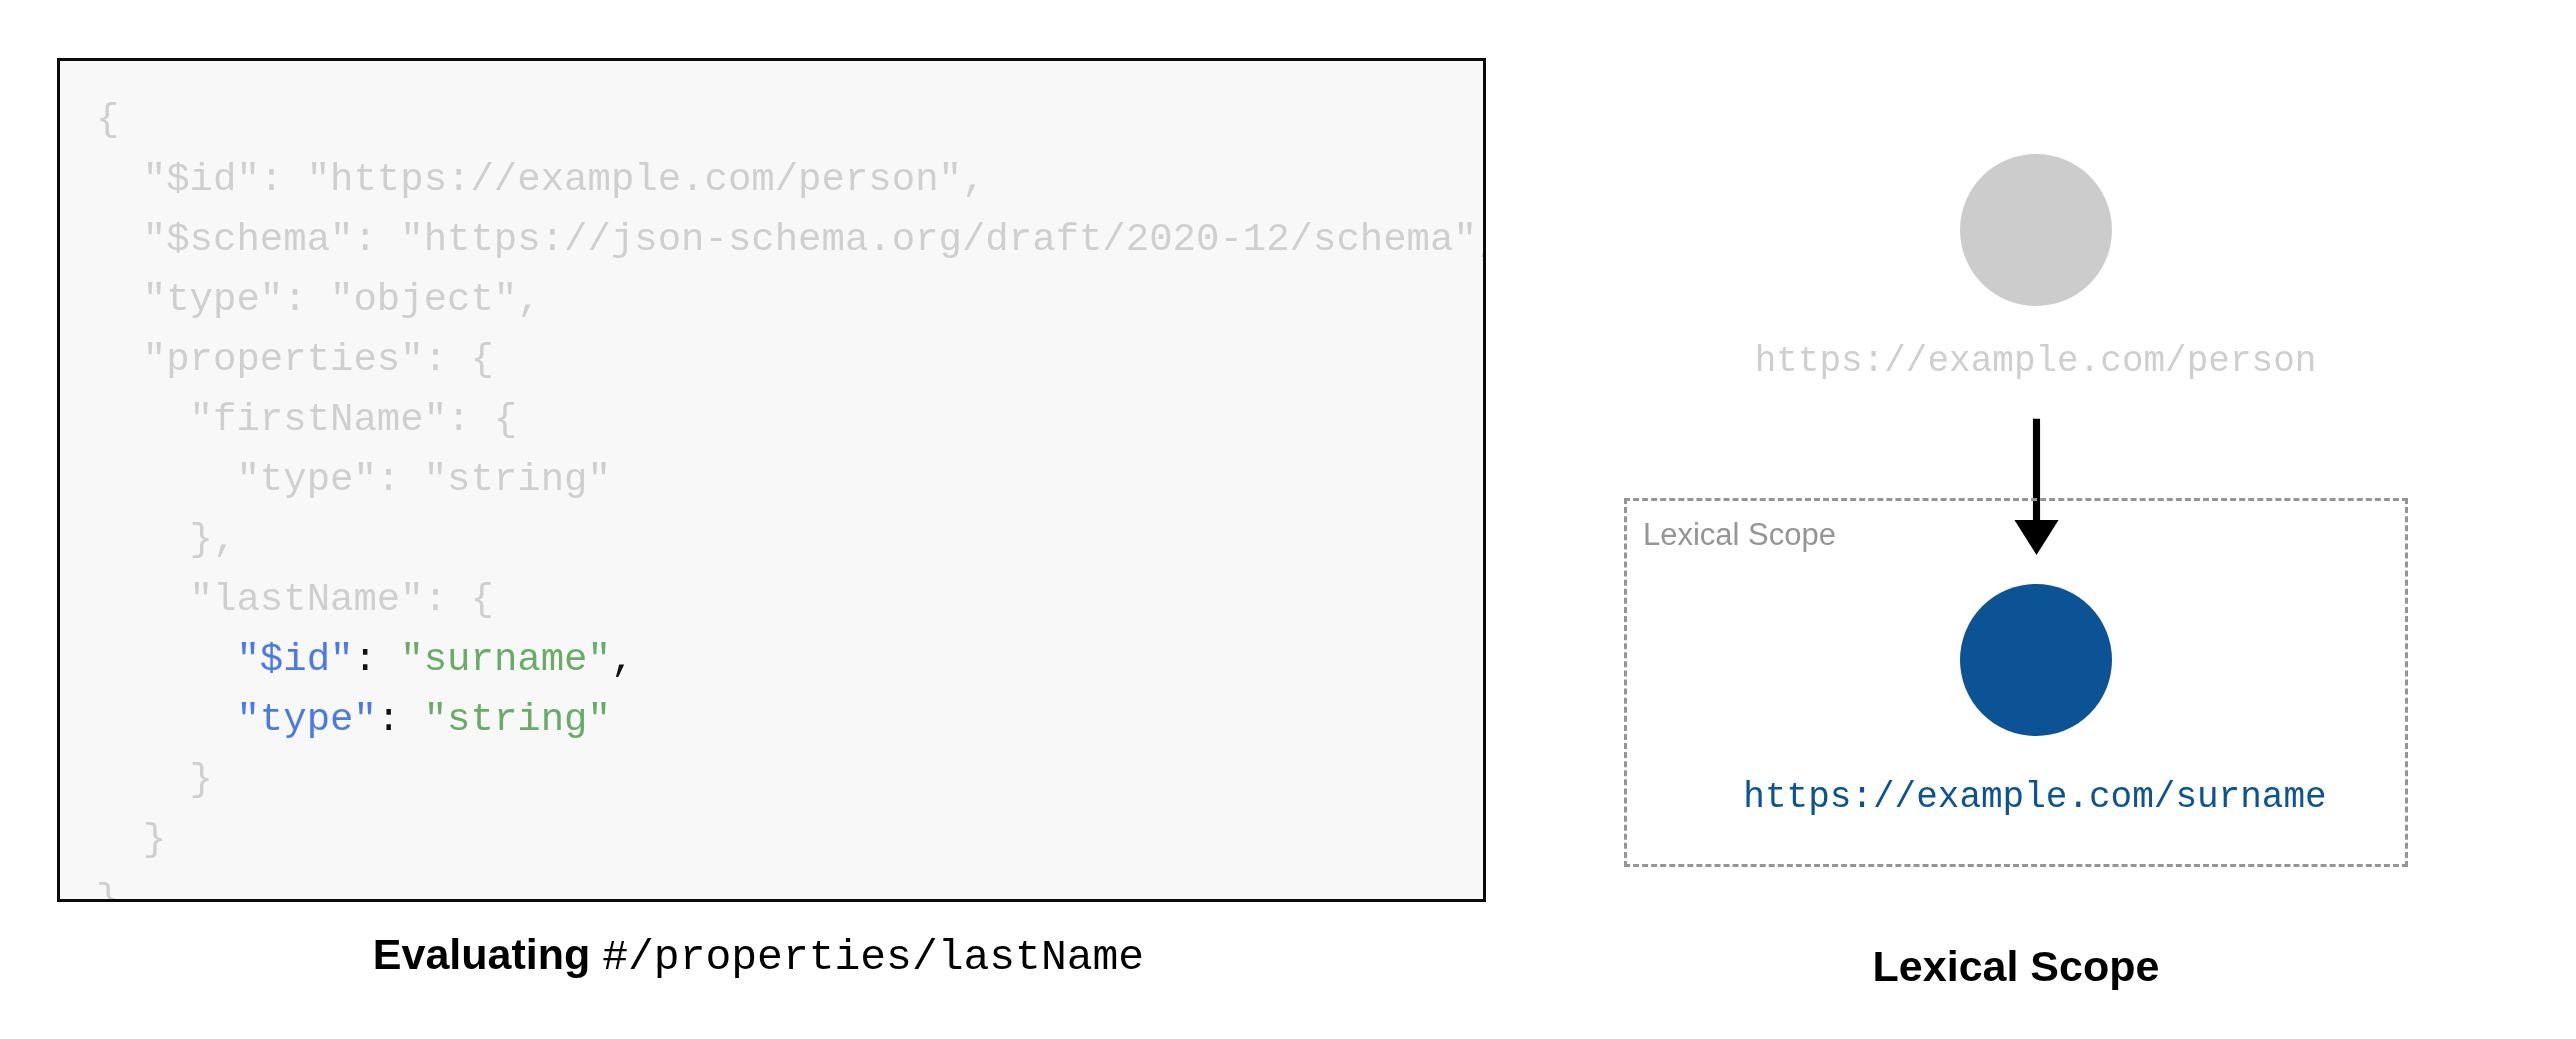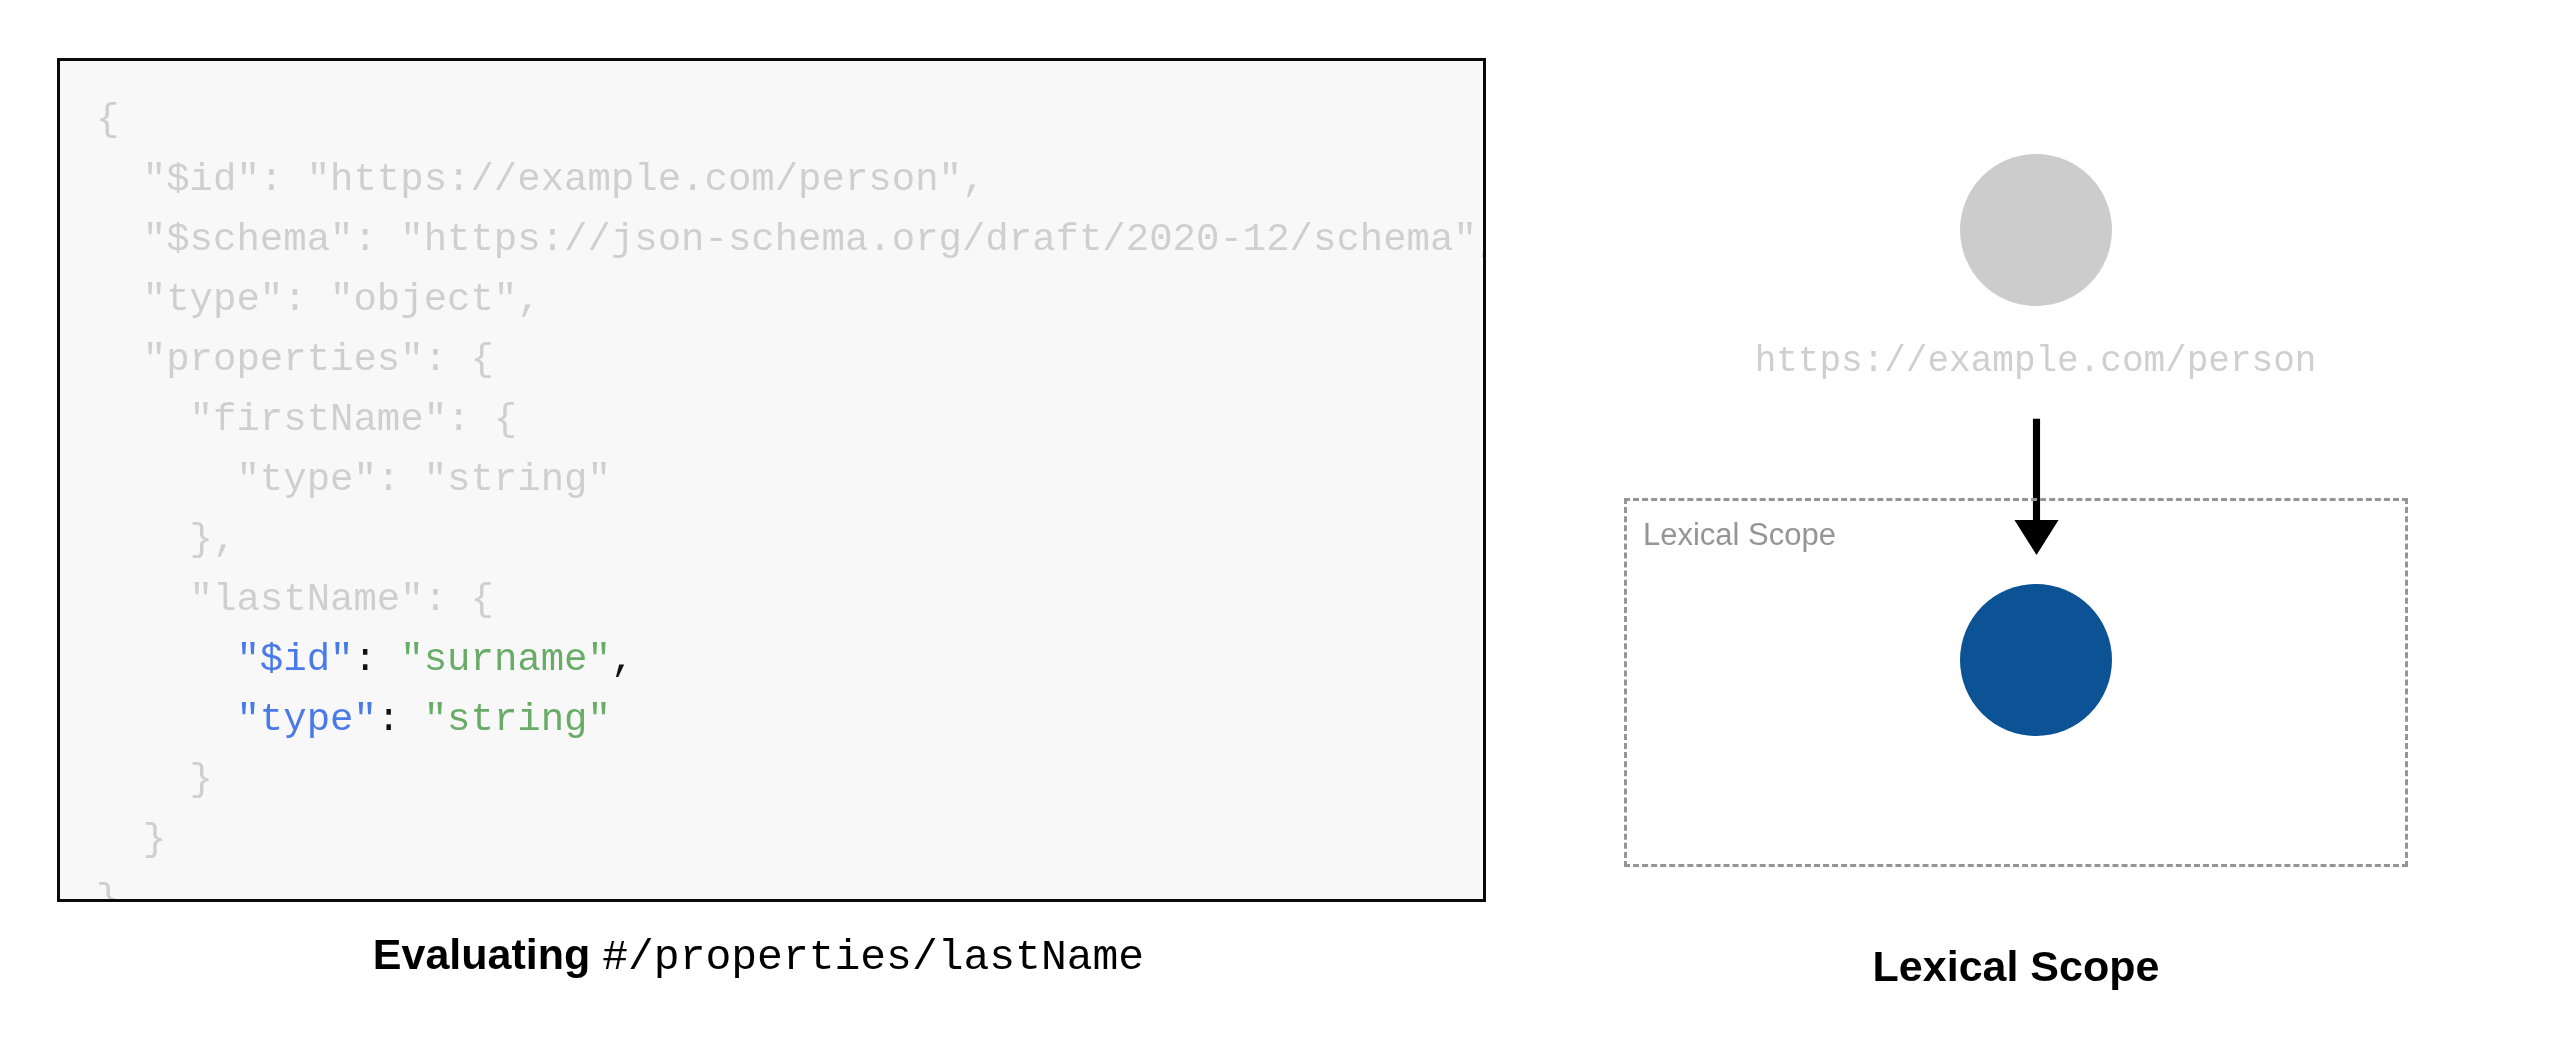--- a/index.html
+++ b/index.html
@@ -190,17 +190,18 @@
     <line x1="64" y1="4" x2="64" y2="172" stroke="#000000" stroke-width="11"></line>
     <polygon points="30,160 98,160 64,214" fill="#000000"></polygon>
   </svg>
 
   <div id="scope-box"></div>
 
   <div id="scope-box-label">Lexical Scope</div>
 
   <div id="inner-node"></div>
 
+  <div id="inner-node-label">https://example.com/surname</div>
 
   <div id="right-caption">Lexical Scope</div>
 
 </div>
 
 
 </body></html>

